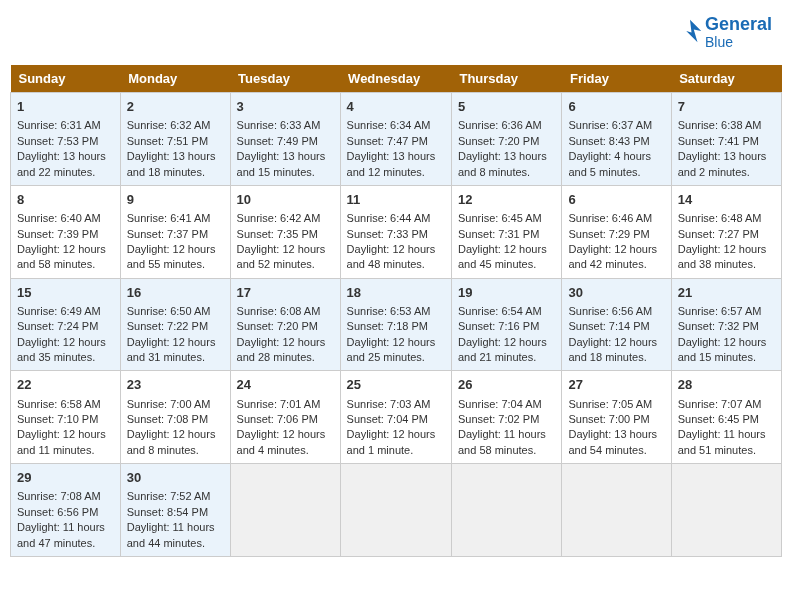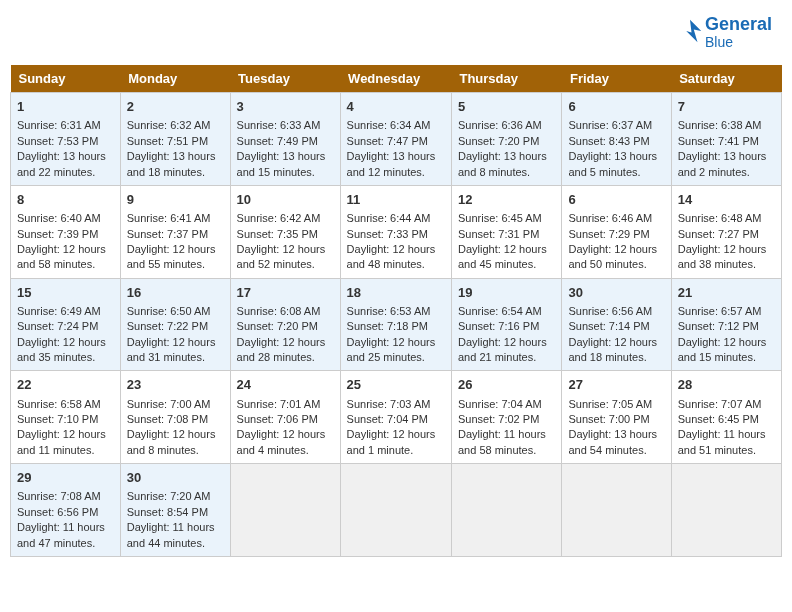--- a/index.html
+++ b/index.html
@@ -114,53 +114,53 @@
         <th>Saturday</th>
       </tr>
   </thead>
   <tbody id="calendar-body">
   <tr>
         <td><span class="day-num">1</span><span>Sunrise: 6:31 AM</span><br><span>Sunset: 7:53 PM</span><br><span>Daylight: 13 hours and 22 minutes.</span></td>
         <td><span class="day-num">2</span><span>Sunrise: 6:32 AM</span><br><span>Sunset: 7:51 PM</span><br><span>Daylight: 13 hours and 18 minutes.</span></td>
         <td><span class="day-num">3</span><span>Sunrise: 6:33 AM</span><br><span>Sunset: 7:49 PM</span><br><span>Daylight: 13 hours and 15 minutes.</span></td>
         <td><span class="day-num">4</span><span>Sunrise: 6:34 AM</span><br><span>Sunset: 7:47 PM</span><br><span>Daylight: 13 hours and 12 minutes.</span></td>
         <td><span class="day-num">5</span><span>Sunrise: 6:36 AM</span><br><span>Sunset: 7:20 PM</span><br><span>Daylight: 13 hours and 8 minutes.</span></td>
-        <td><span class="day-num">6</span><span>Sunrise: 6:37 AM</span><br><span>Sunset: 8:43 PM</span><br><span>Daylight: 13 hours and 5 minutes.</span></td>
+        <td><span class="day-num">6</span><span>Sunrise: 6:37 AM</span><br><span>Sunset: 8:43 PM</span><br><span>Daylight: 4 hours and 5 minutes.</span></td>
         <td><span class="day-num">7</span><span>Sunrise: 6:38 AM</span><br><span>Sunset: 7:41 PM</span><br><span>Daylight: 13 hours and 2 minutes.</span></td>
       </tr>
       <tr>
         <td><span class="day-num">8</span><span>Sunrise: 6:40 AM</span><br><span>Sunset: 7:39 PM</span><br><span>Daylight: 12 hours and 58 minutes.</span></td>
         <td><span class="day-num">9</span><span>Sunrise: 6:41 AM</span><br><span>Sunset: 7:37 PM</span><br><span>Daylight: 12 hours and 55 minutes.</span></td>
         <td><span class="day-num">10</span><span>Sunrise: 6:42 AM</span><br><span>Sunset: 7:35 PM</span><br><span>Daylight: 12 hours and 52 minutes.</span></td>
         <td><span class="day-num">11</span><span>Sunrise: 6:44 AM</span><br><span>Sunset: 7:33 PM</span><br><span>Daylight: 12 hours and 48 minutes.</span></td>
         <td><span class="day-num">12</span><span>Sunrise: 6:45 AM</span><br><span>Sunset: 7:31 PM</span><br><span>Daylight: 12 hours and 45 minutes.</span></td>
-        <td><span class="day-num">6</span><span>Sunrise: 6:46 AM</span><br><span>Sunset: 7:29 PM</span><br><span>Daylight: 12 hours and 50 minutes.</span></td>
+        <td><span class="day-num">6</span><span>Sunrise: 6:46 AM</span><br><span>Sunset: 7:29 PM</span><br><span>Daylight: 12 hours and 42 minutes.</span></td>
         <td><span class="day-num">14</span><span>Sunrise: 6:48 AM</span><br><span>Sunset: 7:27 PM</span><br><span>Daylight: 12 hours and 38 minutes.</span></td>
       </tr>
       <tr>
         <td><span class="day-num">15</span><span>Sunrise: 6:49 AM</span><br><span>Sunset: 7:24 PM</span><br><span>Daylight: 12 hours and 35 minutes.</span></td>
         <td><span class="day-num">16</span><span>Sunrise: 6:50 AM</span><br><span>Sunset: 7:22 PM</span><br><span>Daylight: 12 hours and 31 minutes.</span></td>
         <td><span class="day-num">17</span><span>Sunrise: 6:08 AM</span><br><span>Sunset: 7:20 PM</span><br><span>Daylight: 12 hours and 28 minutes.</span></td>
         <td><span class="day-num">18</span><span>Sunrise: 6:53 AM</span><br><span>Sunset: 7:18 PM</span><br><span>Daylight: 12 hours and 25 minutes.</span></td>
         <td><span class="day-num">19</span><span>Sunrise: 6:54 AM</span><br><span>Sunset: 7:16 PM</span><br><span>Daylight: 12 hours and 21 minutes.</span></td>
         <td><span class="day-num">30</span><span>Sunrise: 6:56 AM</span><br><span>Sunset: 7:14 PM</span><br><span>Daylight: 12 hours and 18 minutes.</span></td>
-        <td><span class="day-num">21</span><span>Sunrise: 6:57 AM</span><br><span>Sunset: 7:12 PM</span><br><span>Daylight: 12 hours and 15 minutes.</span></td>
+        <td><span class="day-num">21</span><span>Sunrise: 6:57 AM</span><br><span>Sunset: 7:32 PM</span><br><span>Daylight: 12 hours and 15 minutes.</span></td>
       </tr>
       <tr>
         <td><span class="day-num">22</span><span>Sunrise: 6:58 AM</span><br><span>Sunset: 7:10 PM</span><br><span>Daylight: 12 hours and 11 minutes.</span></td>
         <td><span class="day-num">23</span><span>Sunrise: 7:00 AM</span><br><span>Sunset: 7:08 PM</span><br><span>Daylight: 12 hours and 8 minutes.</span></td>
         <td><span class="day-num">24</span><span>Sunrise: 7:01 AM</span><br><span>Sunset: 7:06 PM</span><br><span>Daylight: 12 hours and 4 minutes.</span></td>
         <td><span class="day-num">25</span><span>Sunrise: 7:03 AM</span><br><span>Sunset: 7:04 PM</span><br><span>Daylight: 12 hours and 1 minute.</span></td>
         <td><span class="day-num">26</span><span>Sunrise: 7:04 AM</span><br><span>Sunset: 7:02 PM</span><br><span>Daylight: 11 hours and 58 minutes.</span></td>
         <td><span class="day-num">27</span><span>Sunrise: 7:05 AM</span><br><span>Sunset: 7:00 PM</span><br><span>Daylight: 13 hours and 54 minutes.</span></td>
         <td><span class="day-num">28</span><span>Sunrise: 7:07 AM</span><br><span>Sunset: 6:45 PM</span><br><span>Daylight: 11 hours and 51 minutes.</span></td>
       </tr>
       <tr>
         <td><span class="day-num">29</span><span>Sunrise: 7:08 AM</span><br><span>Sunset: 6:56 PM</span><br><span>Daylight: 11 hours and 47 minutes.</span></td>
-        <td><span class="day-num">30</span><span>Sunrise: 7:20 AM</span><br><span>Sunset: 8:54 PM</span><br><span>Daylight: 11 hours and 44 minutes.</span></td>
+        <td><span class="day-num">30</span><span>Sunrise: 7:52 AM</span><br><span>Sunset: 8:54 PM</span><br><span>Daylight: 11 hours and 44 minutes.</span></td>
         <td class="empty"></td>
         <td class="empty"></td>
         <td class="empty"></td>
         <td class="empty"></td>
         <td class="empty"></td>
       </tr>
     </tbody>
 </table>
 
 </body></html>

